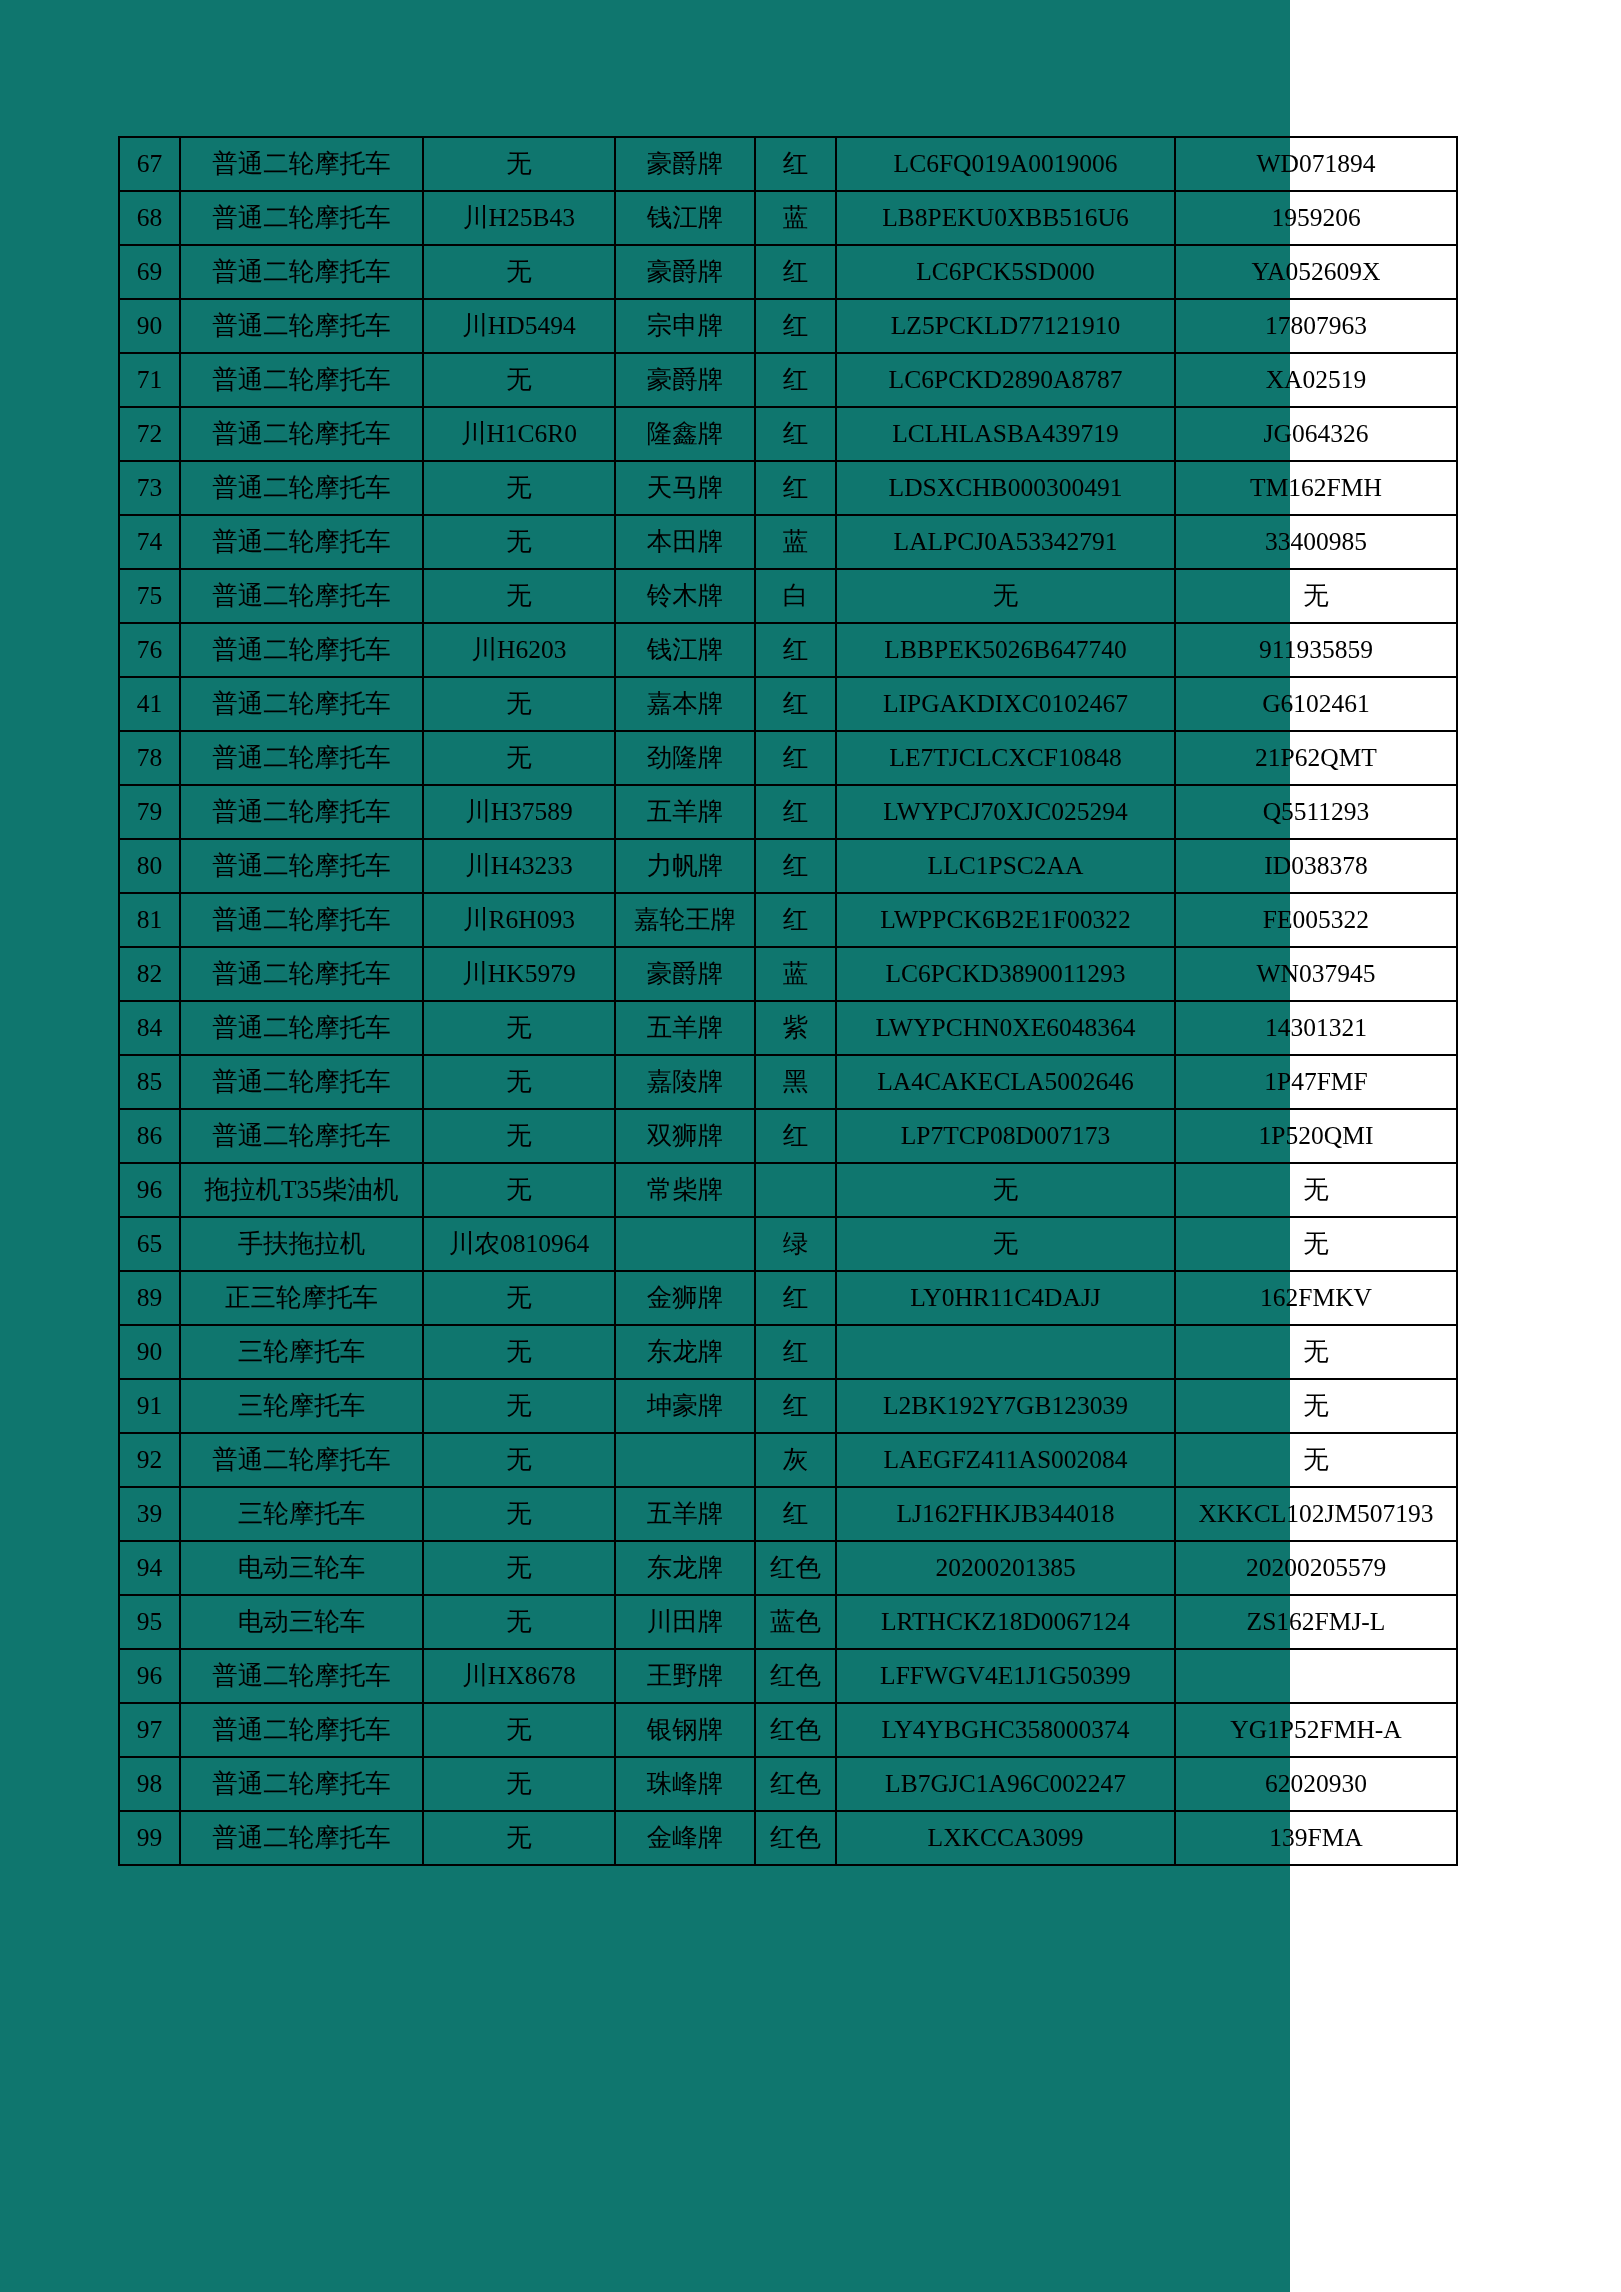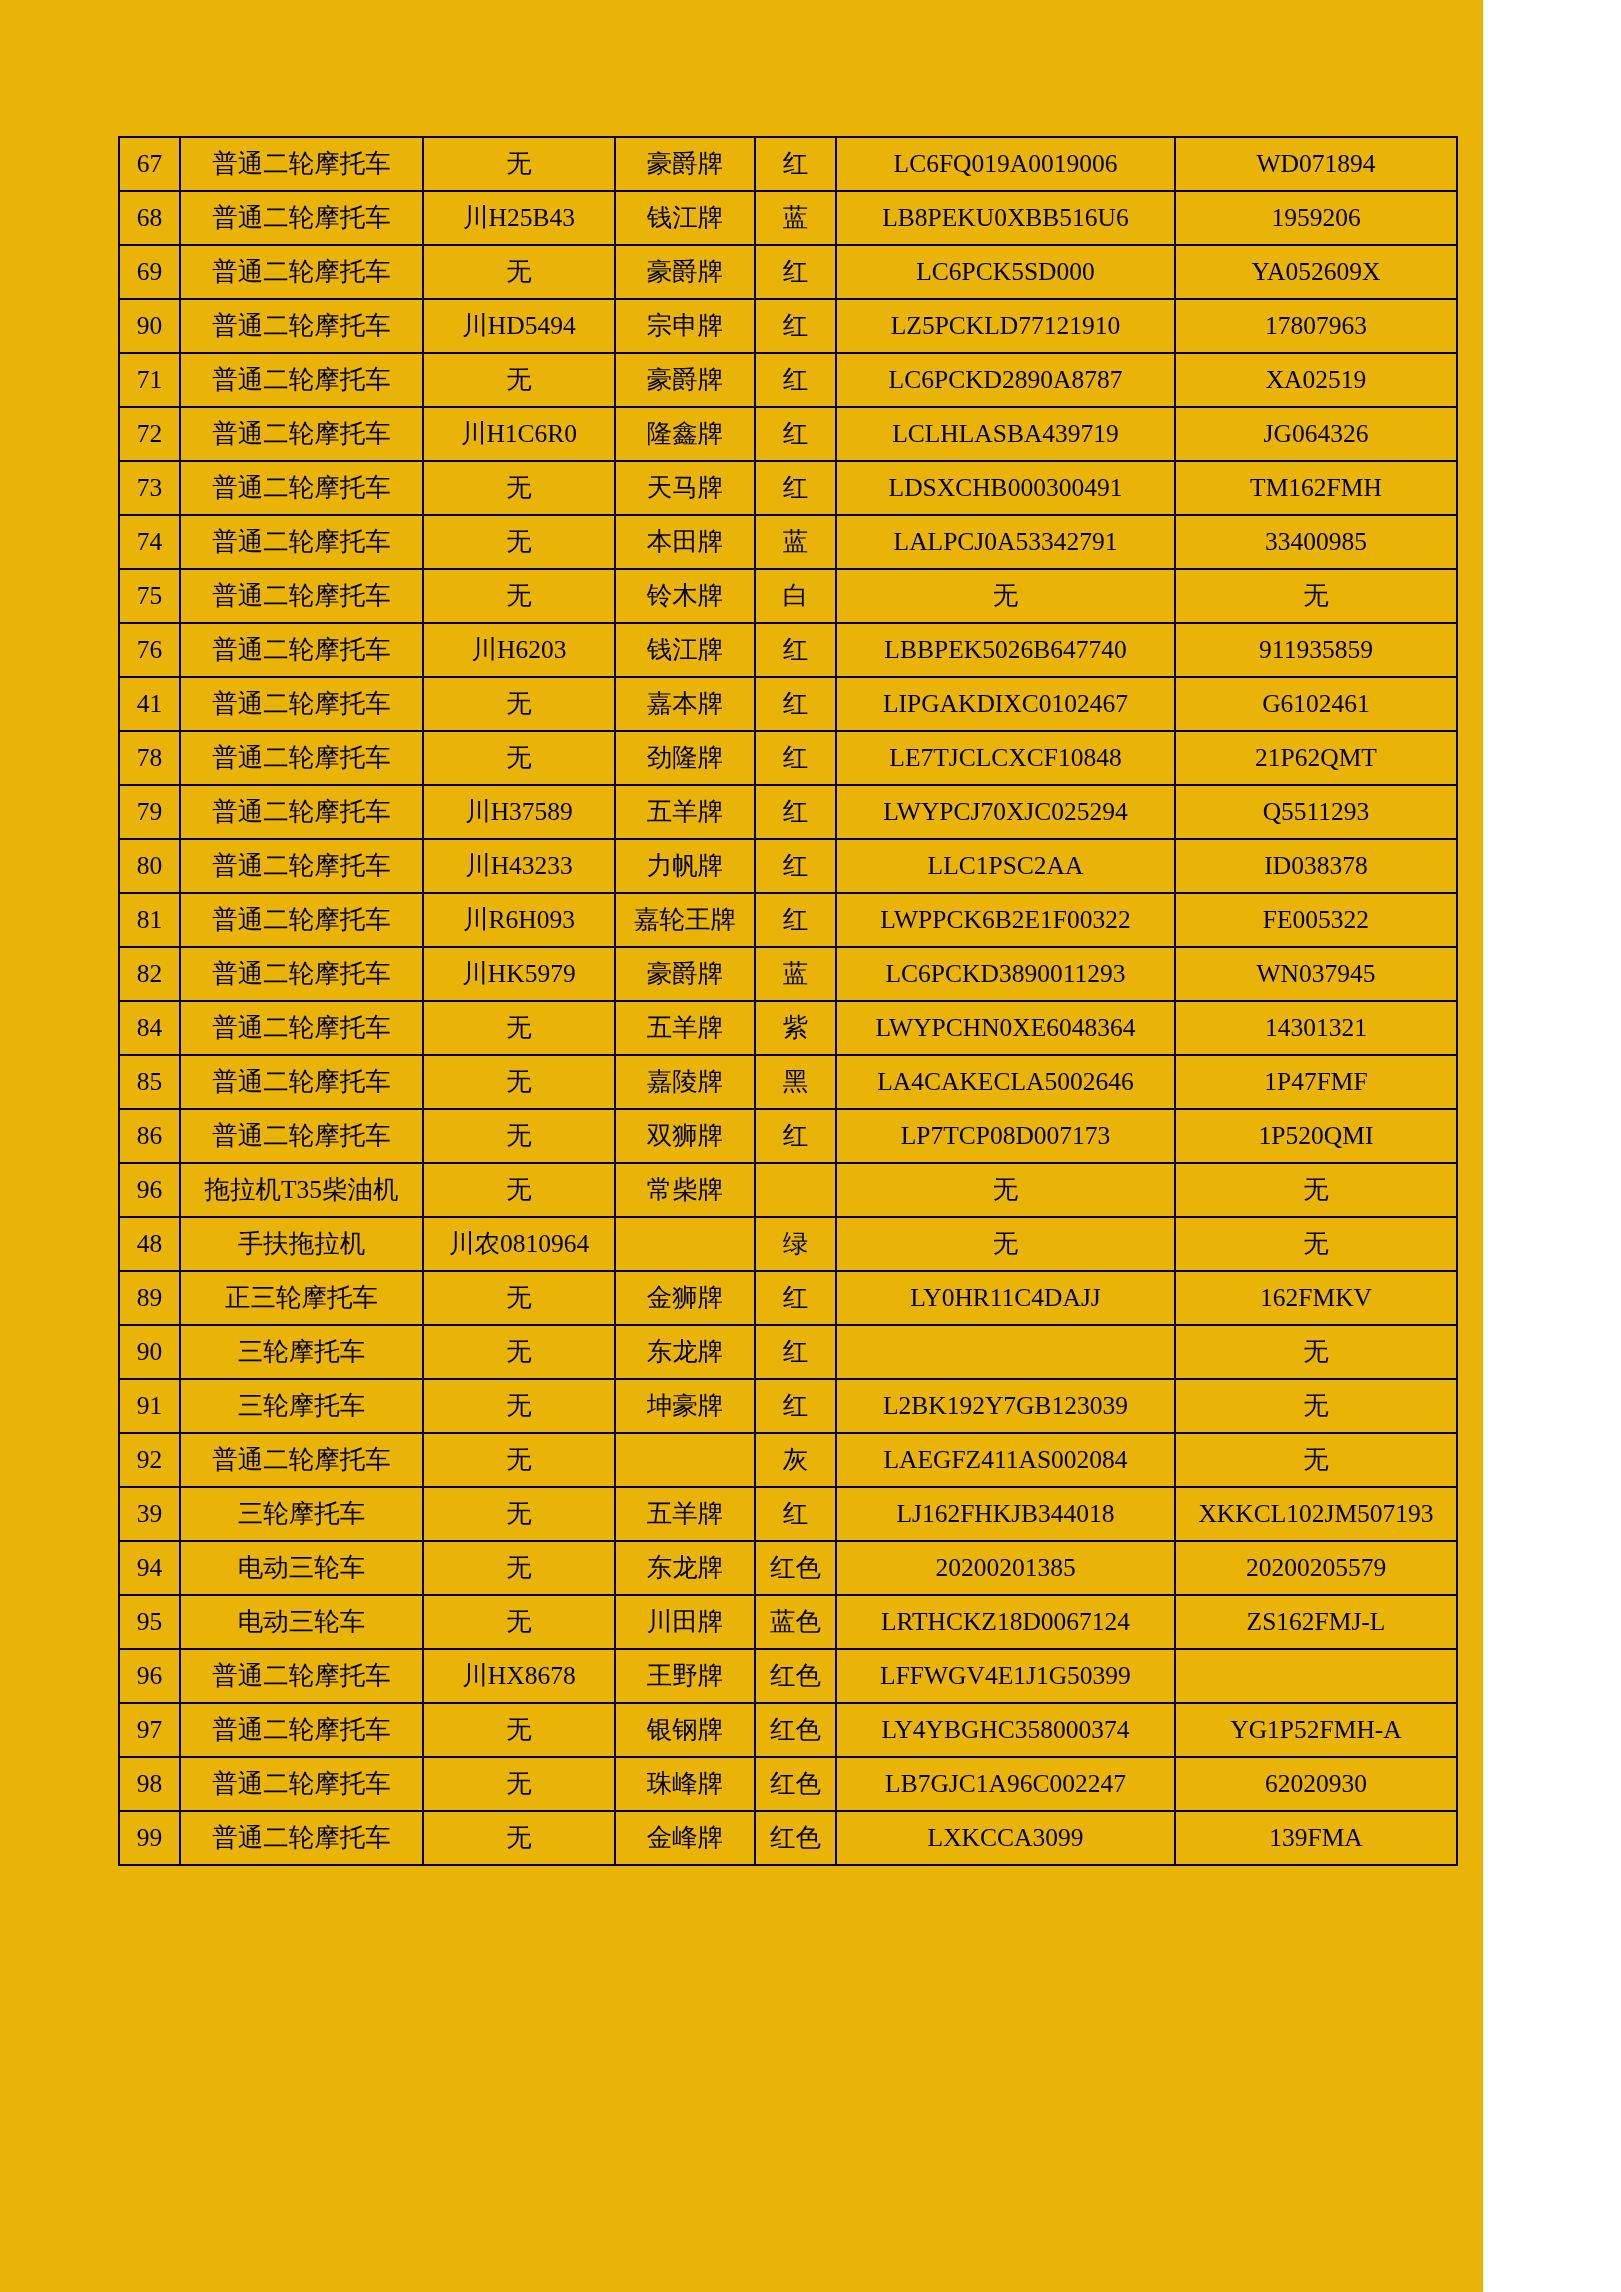--- a/index.html
+++ b/index.html
@@ -2,23 +2,23 @@
 <html><head>
 <meta charset="utf-8">
 <style>
   html, body {
     margin: 0;
     padding: 0;
     background: #ffffff;
   }
   .page {
     position: relative;
-    width: 1483px;
+    width: 1290px;
     height: 2293px;
-    background: #eab308;
+    background: #0f766e;
     font-family: "Liberation Serif", "DejaVu Serif", serif;
     color: #000000;
   }
   table.vehicle-table {
     position: absolute;
     left: 118px;
     top: 136px;
     border-collapse: collapse;
     table-layout: fixed;
     width: 1339px;
@@ -235,21 +235,21 @@
         <tr>
           <td>96</td>
           <td>拖拉机T35柴油机</td>
           <td>无</td>
           <td>常柴牌</td>
           <td></td>
           <td>无</td>
           <td>无</td>
         </tr>
         <tr>
-          <td>48</td>
+          <td>65</td>
           <td>手扶拖拉机</td>
           <td>川农0810964</td>
           <td></td>
           <td>绿</td>
           <td>无</td>
           <td>无</td>
         </tr>
         <tr>
           <td>89</td>
           <td>正三轮摩托车</td>

